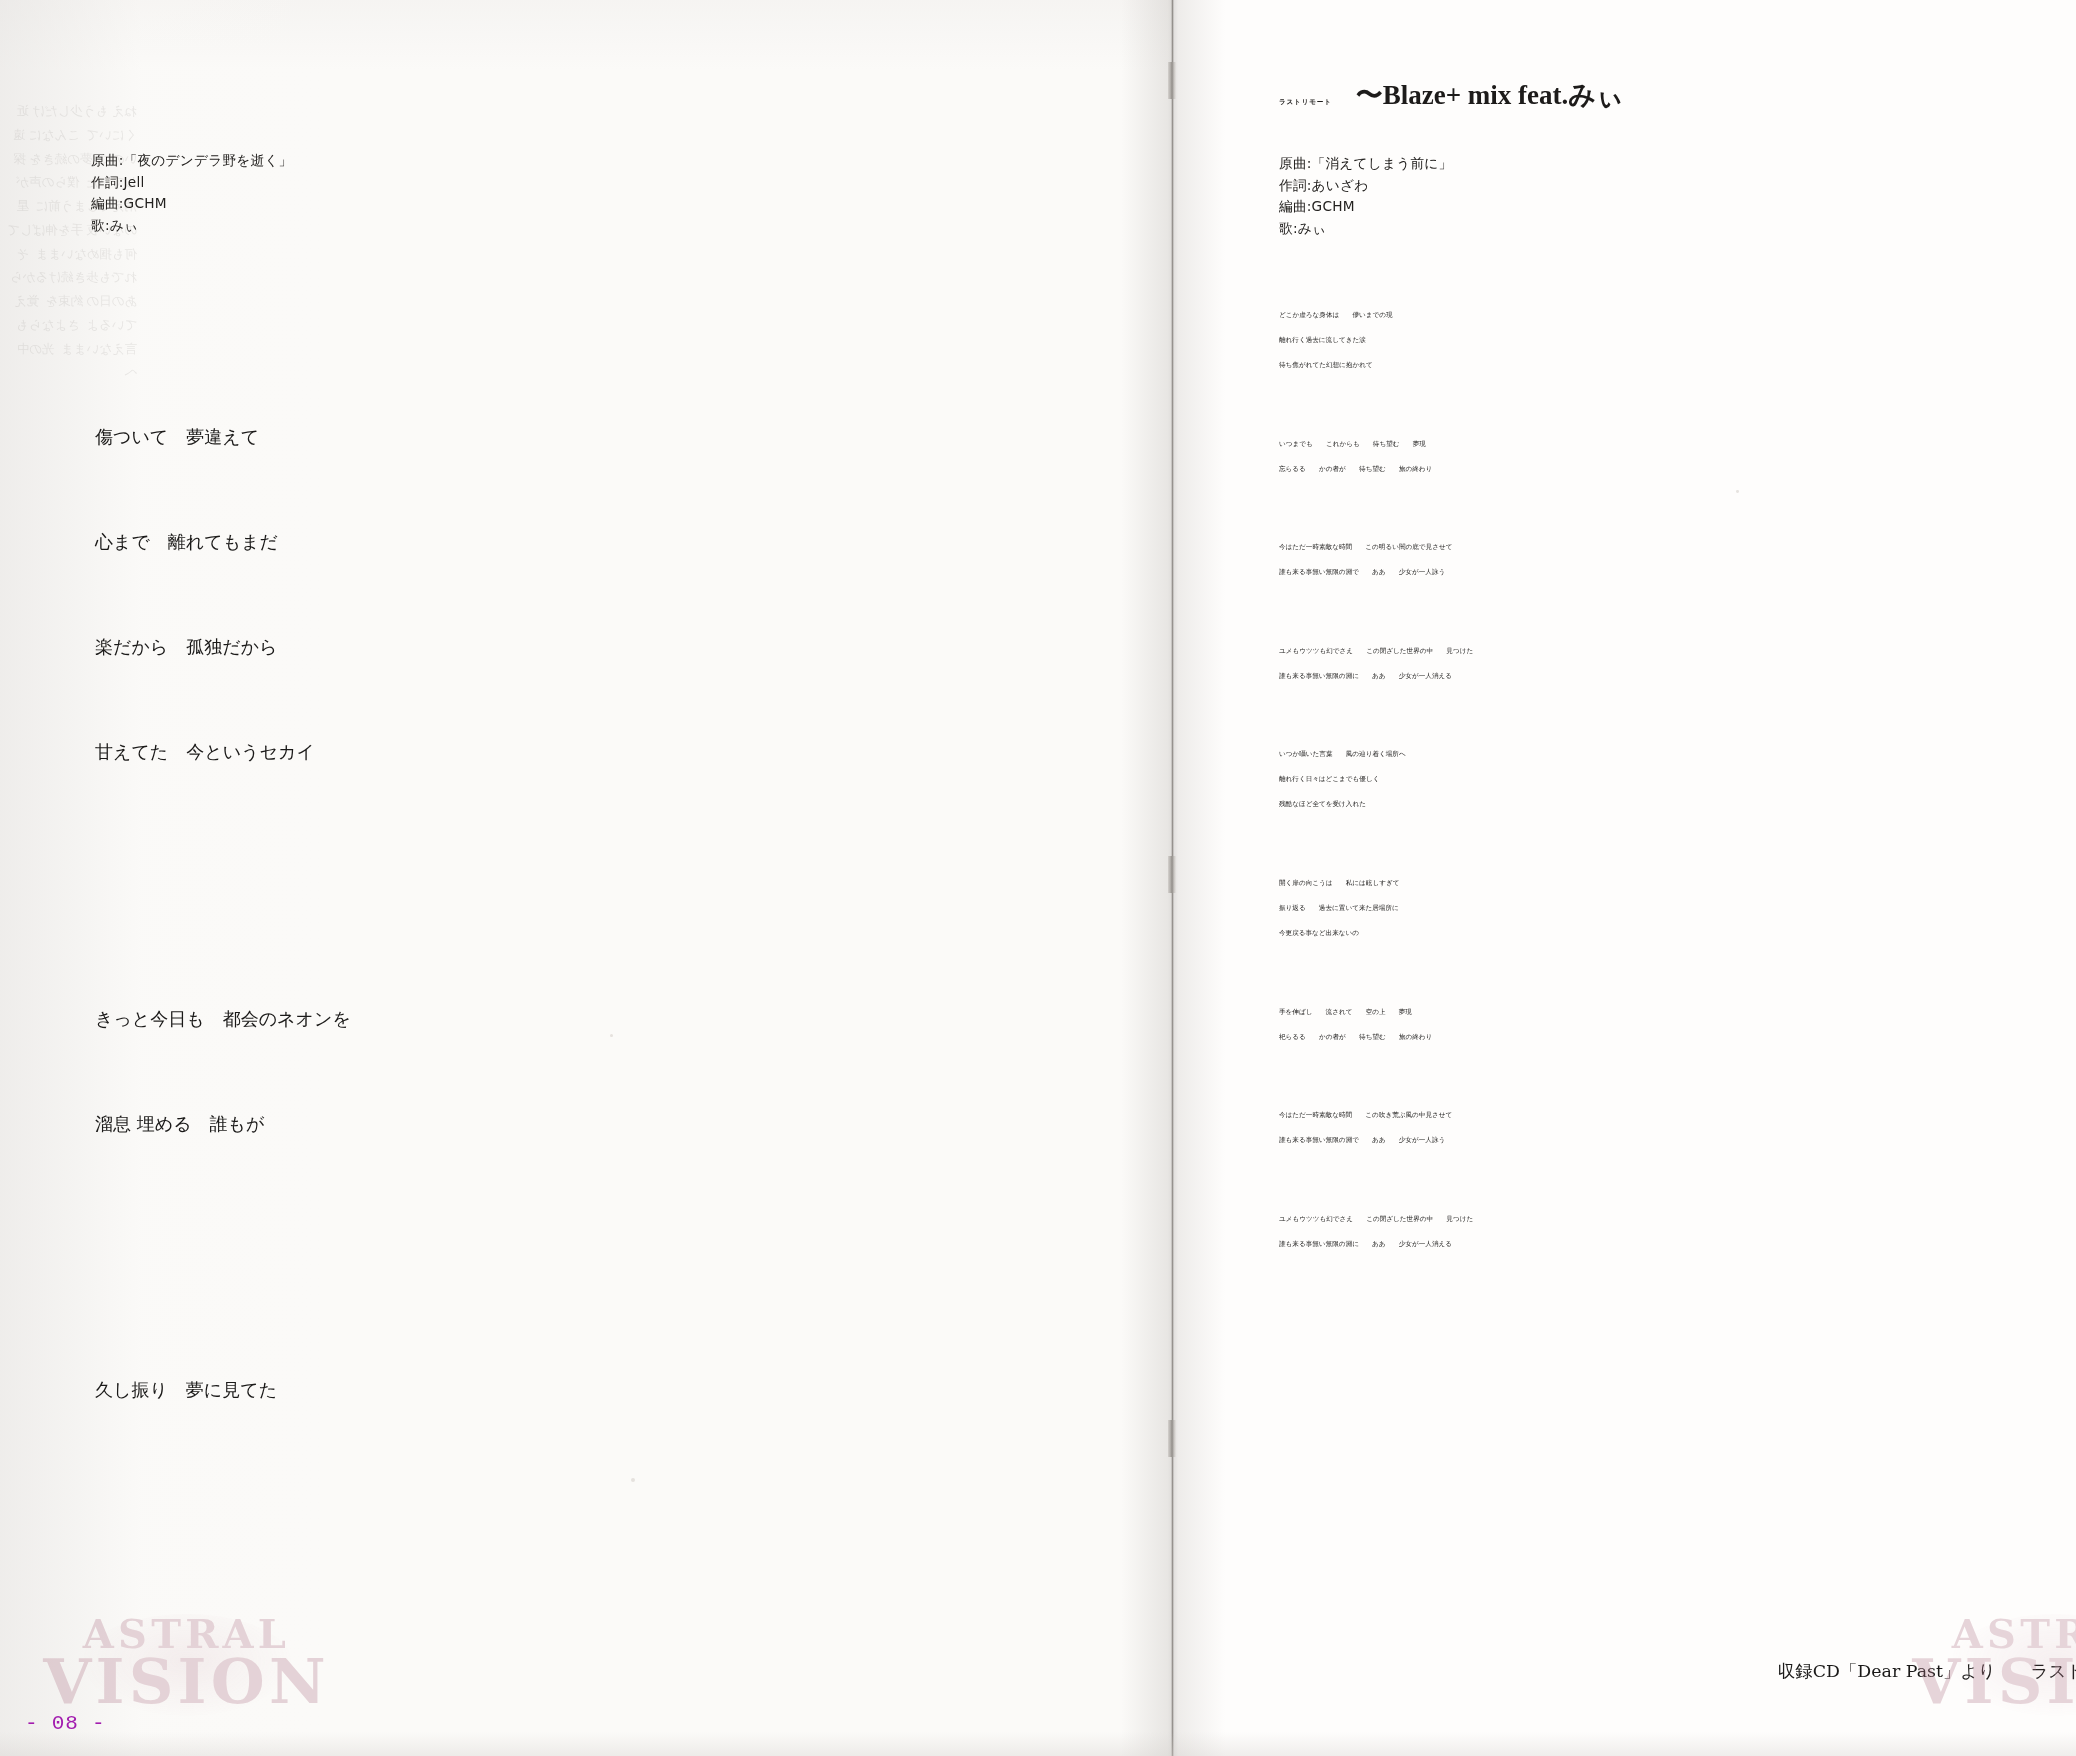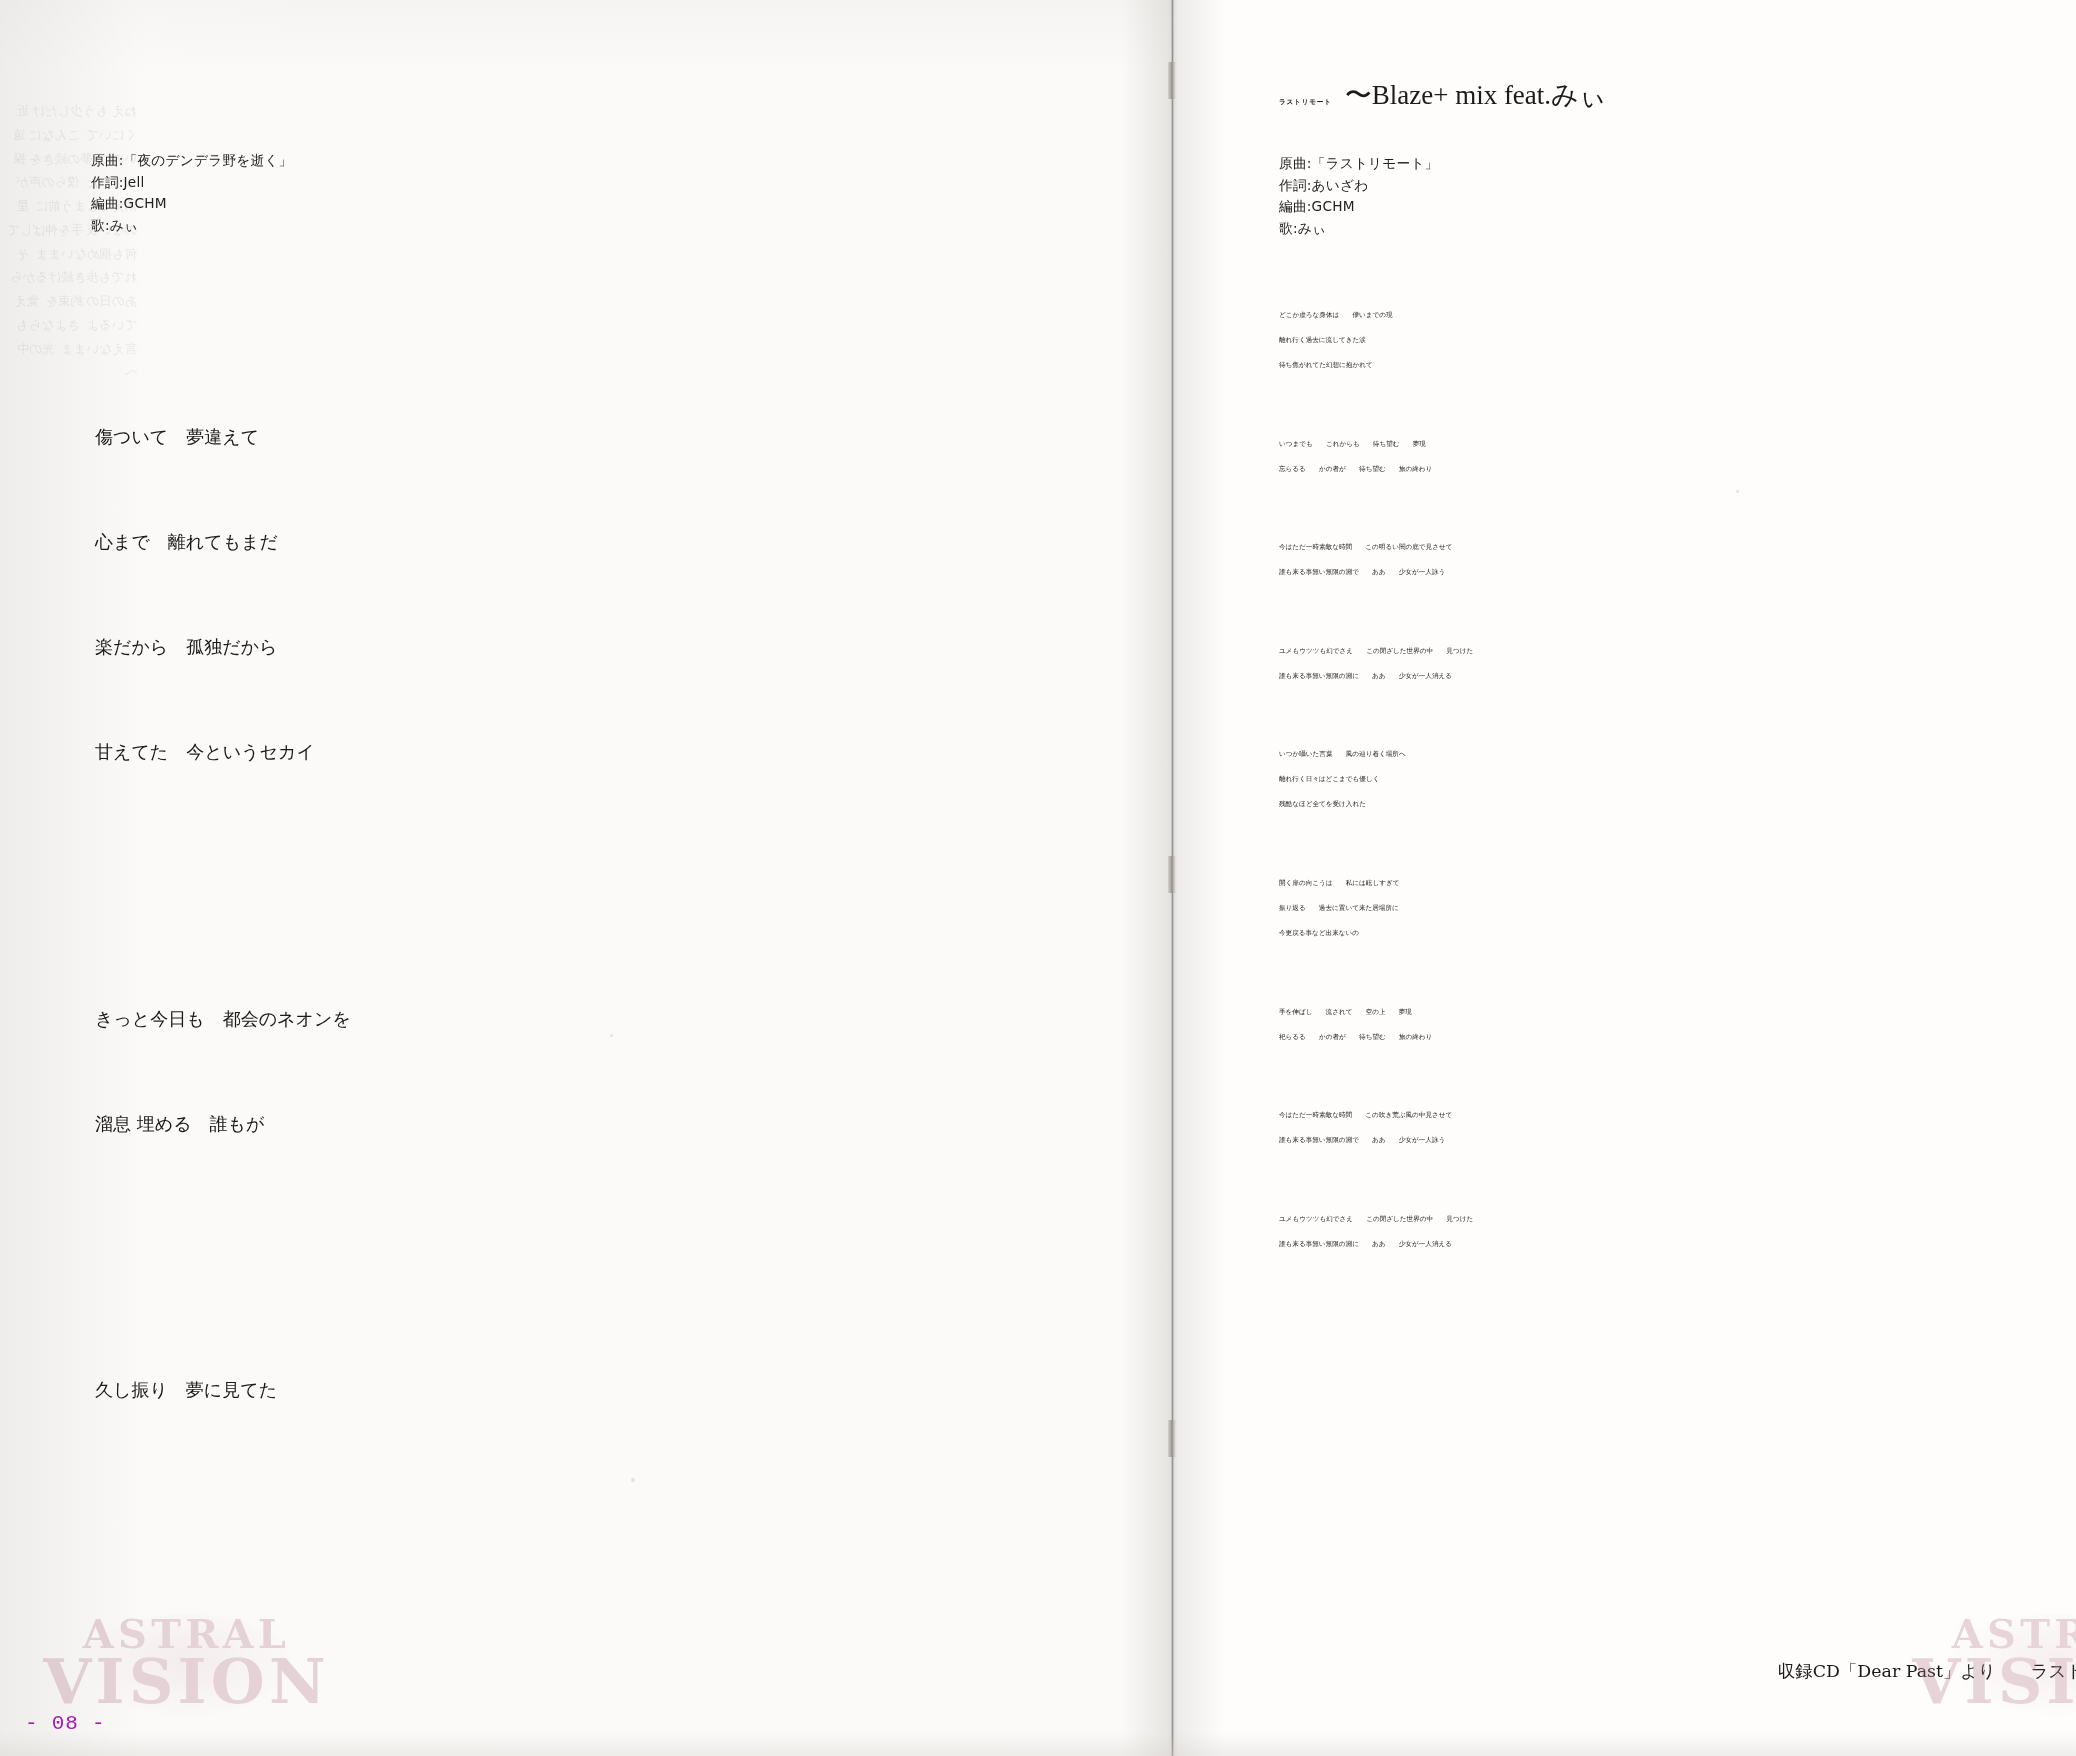--- a/index.html
+++ b/index.html
@@ -87,24 +87,24 @@
     position: absolute;
     font-family: "DejaVu Sans", sans-serif;
     font-weight: 700;
     letter-spacing: 0.8px;
     color: #1d1b1a;
   }
   .left .song-title  { left: 89px; top: 79px;  font-size: 37px; }
 
   .title-sub {
     font-family: "Liberation Serif", serif;
-    font-weight: 400;
+    font-weight: 700;
     font-size: 27px;
     letter-spacing: 0px;
-    margin-left: 13px;
+    margin-left: 24px;
     color: #1d1b1a;
   }
 
   .credits {
     position: absolute;
     font-family: "DejaVu Sans", sans-serif;
     font-size: 13.7px;
     line-height: 1.58;
     color: #23211f;
     letter-spacing: 0.2px;
@@ -259,21 +259,21 @@
 
   <div class="sheet right">
     
   </div>
 
   <div class="song-title" style="left:1279px; top:77px;">
     <span>ラストリモート</span><span class="title-sub">〜Blaze+ mix feat.みぃ</span>
   </div>
 
   <div class="credits" style="left:1279px; top:153px;">
-    <div>原曲:「ラストリモート」</div>
+    <div>原曲:「消えてしまう前に」</div>
     <div>作詞:あいざわ</div>
     <div>編曲:GCHM</div>
     <div>歌:みぃ</div>
   </div>
 
   <div class="lyrics" style="left:1279px; top:279px;">
     <div class="stanza">
       <div class="line">どこか虚ろな身体は　　儚いまでの現</div>
       <div class="line">離れ行く過去に流してきた涙</div>
       <div class="line">待ち焦がれてた幻想に抱かれて</div>

